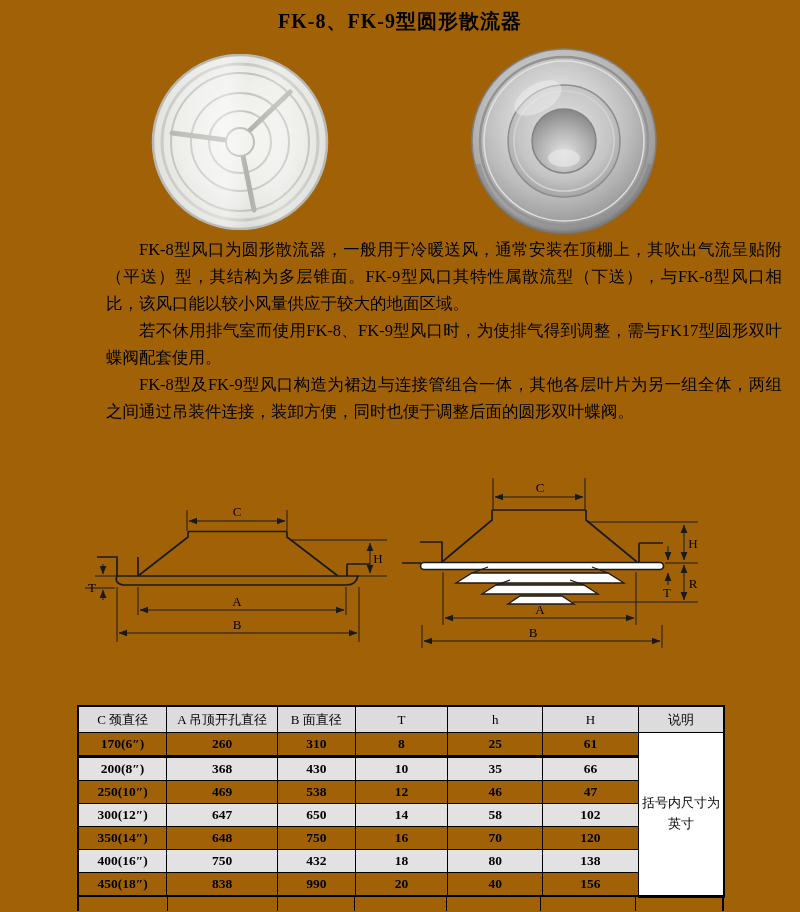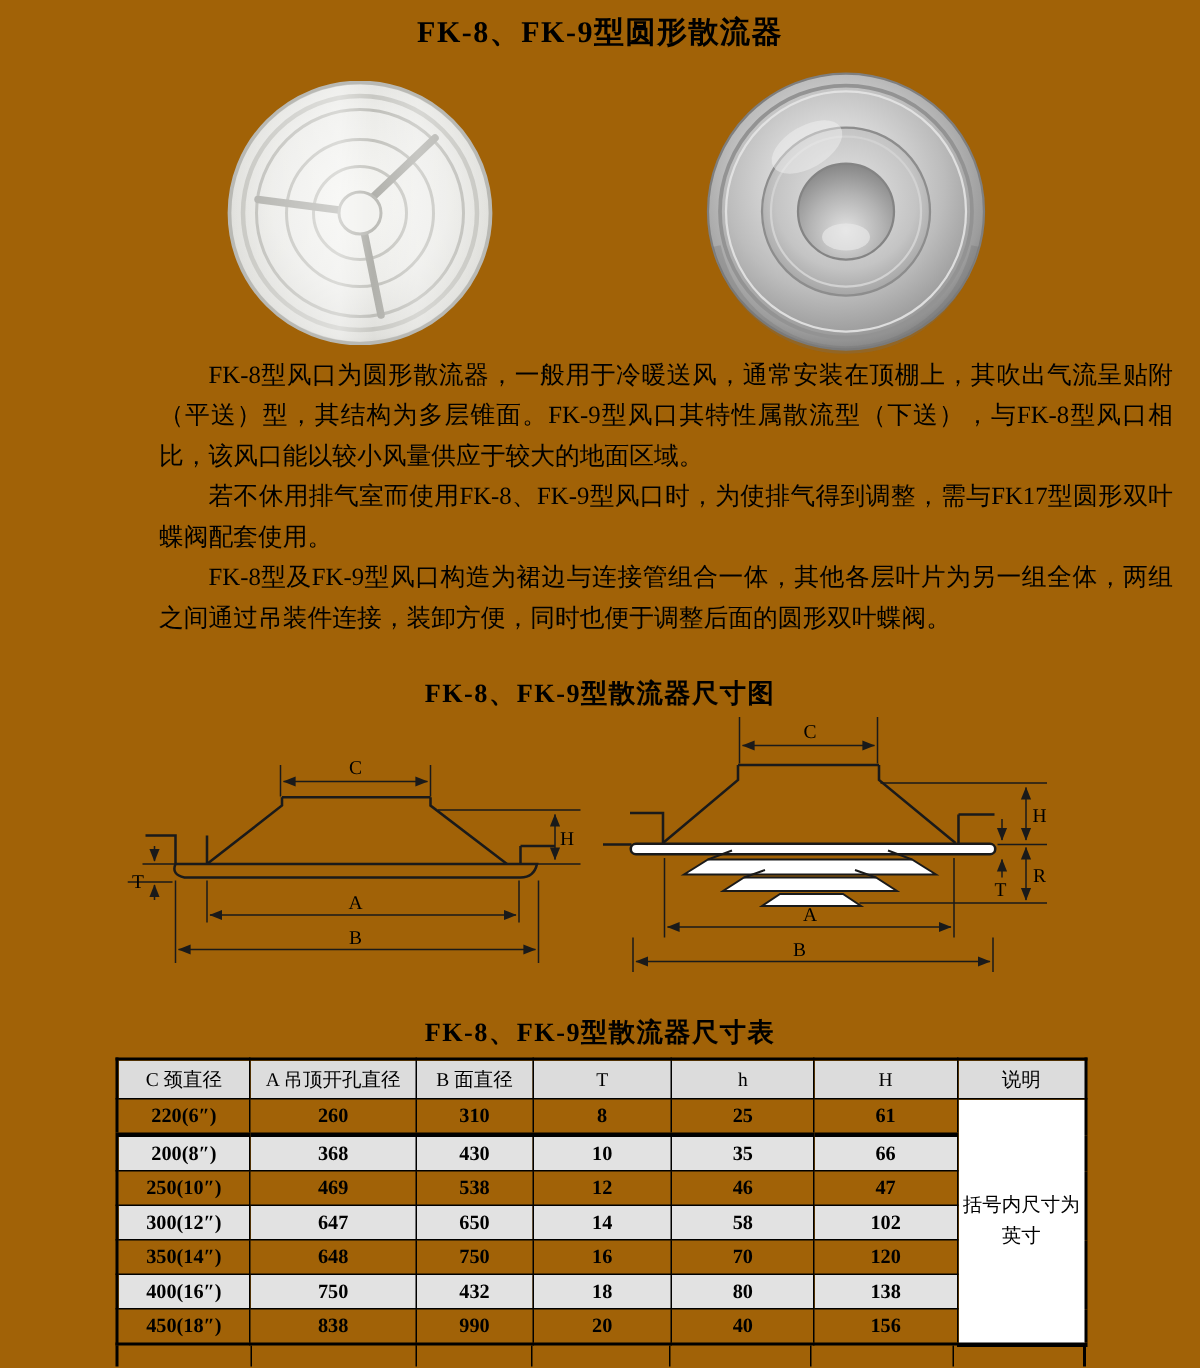--- a/index.html
+++ b/index.html
@@ -119,21 +119,20 @@
       <ellipse cx="72" cy="52" rx="26" ry="14" fill="#f4f4f4" opacity="0.45" transform="rotate(-30 72 52)"></ellipse>
     </svg>
   </div>
 
   <div class="bodytext">
     <p>FK-8型风口为圆形散流器，一般用于冷暖送风，通常安装在顶棚上，其吹出气流呈贴附（平送）型，其结构为多层锥面。FK-9型风口其特性属散流型（下送），与FK-8型风口相比，该风口能以较小风量供应于较大的地面区域。</p>
     <p>若不休用排气室而使用FK-8、FK-9型风口时，为使排气得到调整，需与FK17型圆形双叶蝶阀配套使用。</p>
     <p>FK-8型及FK-9型风口构造为裙边与连接管组合一体，其他各层叶片为另一组全体，两组之间通过吊装件连接，装卸方便，同时也便于调整后面的圆形双叶蝶阀。</p>
   </div>
 
-  <h2 class="section-title title-diagram">FK-8、FK-9型散流器尺寸图</h2>
 
   <svg class="draw draw-left" width="315" height="168" viewBox="0 0 315 168">
     <defs>
       <marker id="ar1" viewBox="0 0 10 10" refX="9.5" refY="5" markerWidth="8.5" markerHeight="8.5" orient="auto-start-reverse">
         <path d="M0,1 L10,5 L0,9 Z" fill="#1a1a1a"></path>
       </marker>
     </defs>
     <g fill="none" stroke="#1a1a1a">
       <g stroke-width="1">
         <path d="M102,23 V44 M202,23 V44"></path>
@@ -208,21 +207,20 @@
     <g text-anchor="middle">
       <text x="140" y="17">C</text>
       <text x="293" y="73">H</text>
       <text x="293" y="113">R</text>
       <text x="267" y="122">T</text>
       <text x="140" y="139">A</text>
       <text x="133" y="162">B</text>
     </g>
   </svg>
 
-  <h2 class="section-title title-table">FK-8、FK-9型散流器尺寸表</h2>
 
   <table class="dim">
     <colgroup>
       <col style="width:88px">
         <col style="width:110px">
         <col style="width:77px">
       <col style="width:92px">
         <col style="width:94px">
         <col style="width:95px">
         <col style="width:85px">
@@ -233,21 +231,21 @@
         <th>A 吊顶开孔直径</th>
         <th>B 面直径</th>
         <th>T</th>
         <th>h</th>
         <th>H</th>
         <th>说明</th>
       </tr>
     </thead>
     <tbody>
       <tr class="thick">
-        <td>220(6″)</td>
+        <td>170(6″)</td>
         <td>260</td>
         <td>310</td>
         <td>8</td>
         <td>25</td>
         <td>61</td>
         <td class="note" rowspan="7">括号内尺寸为英寸</td>
       </tr>
       <tr class="stripe">
         <td>200(8″)</td>
         <td>368</td>

